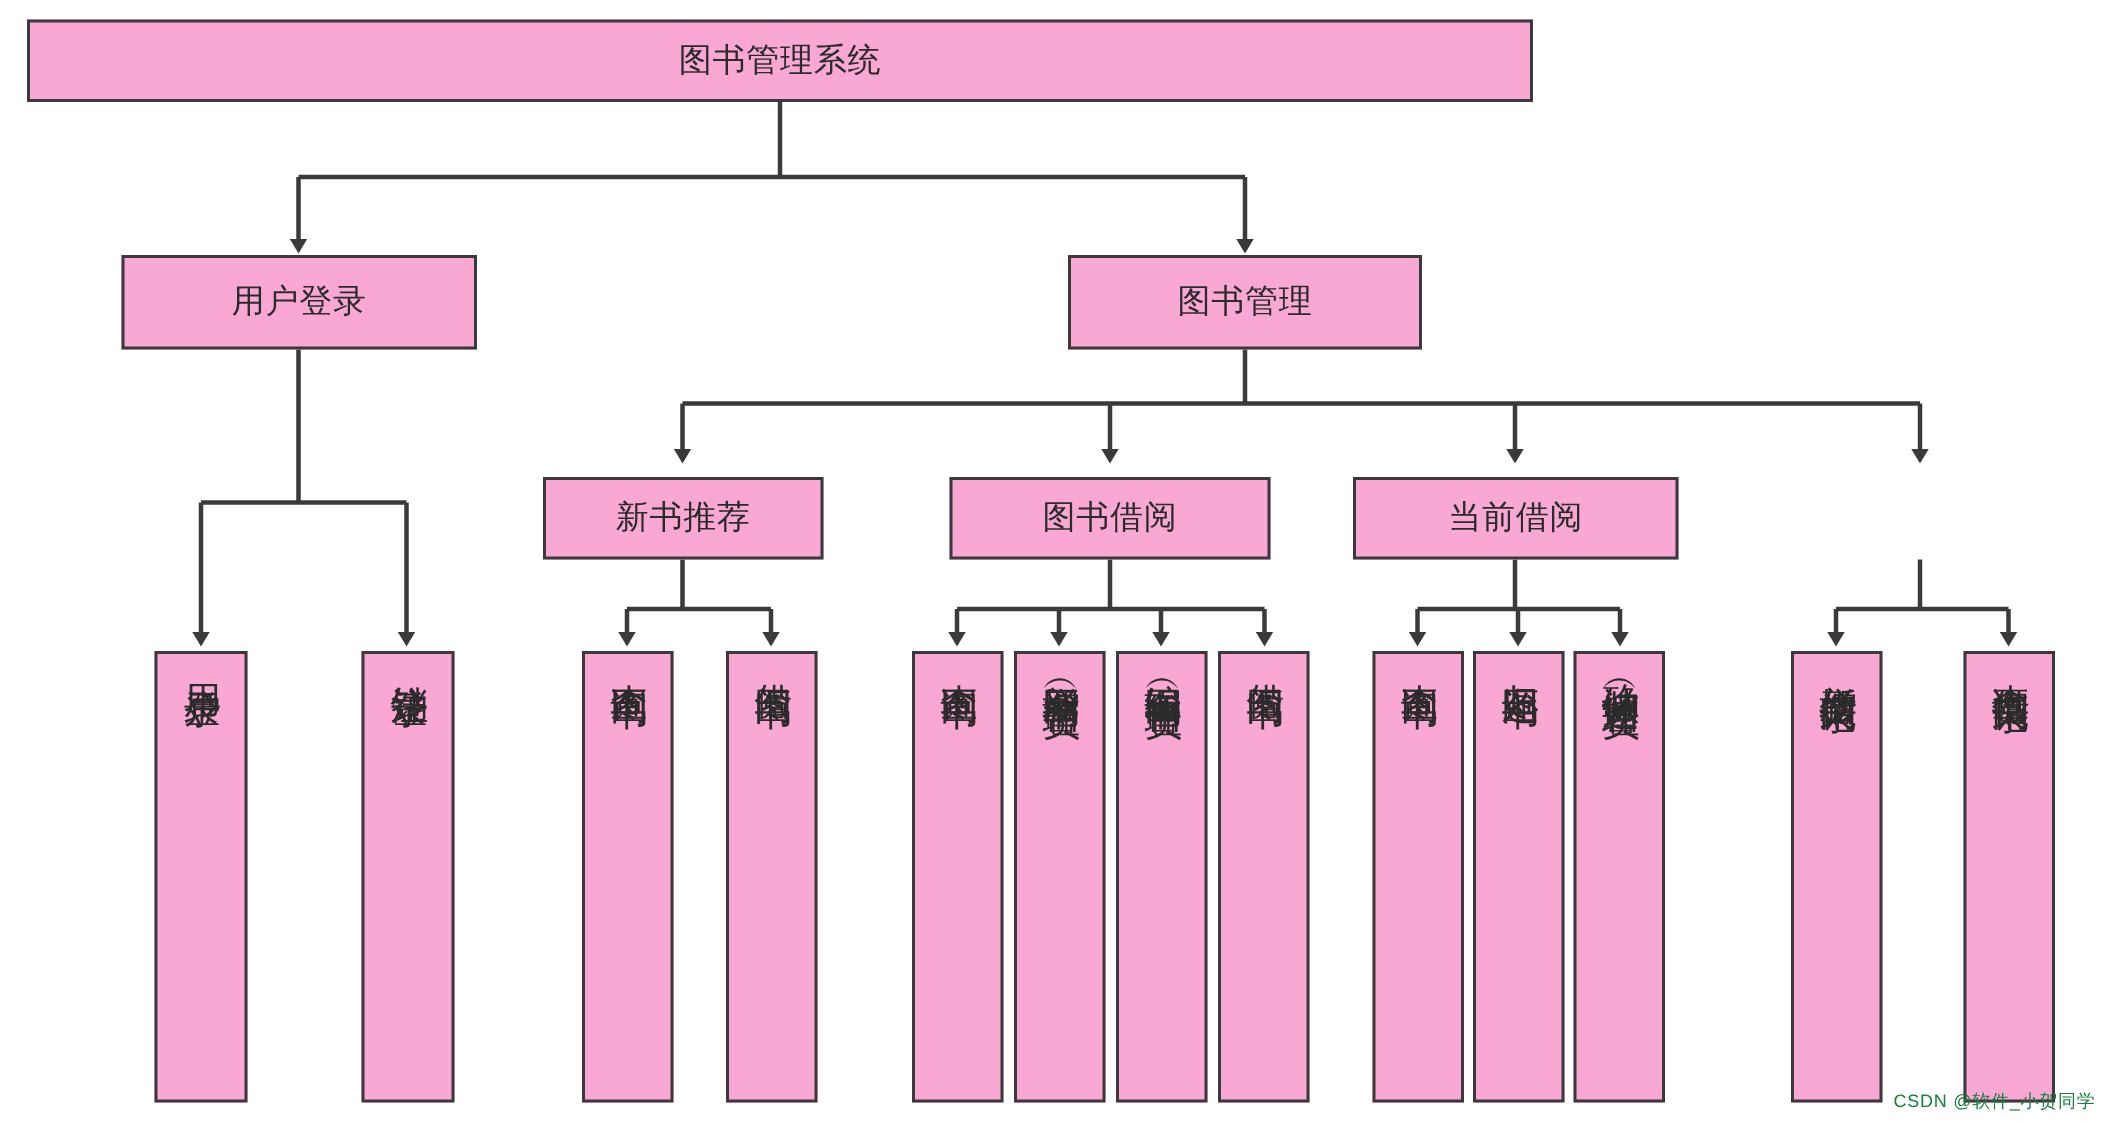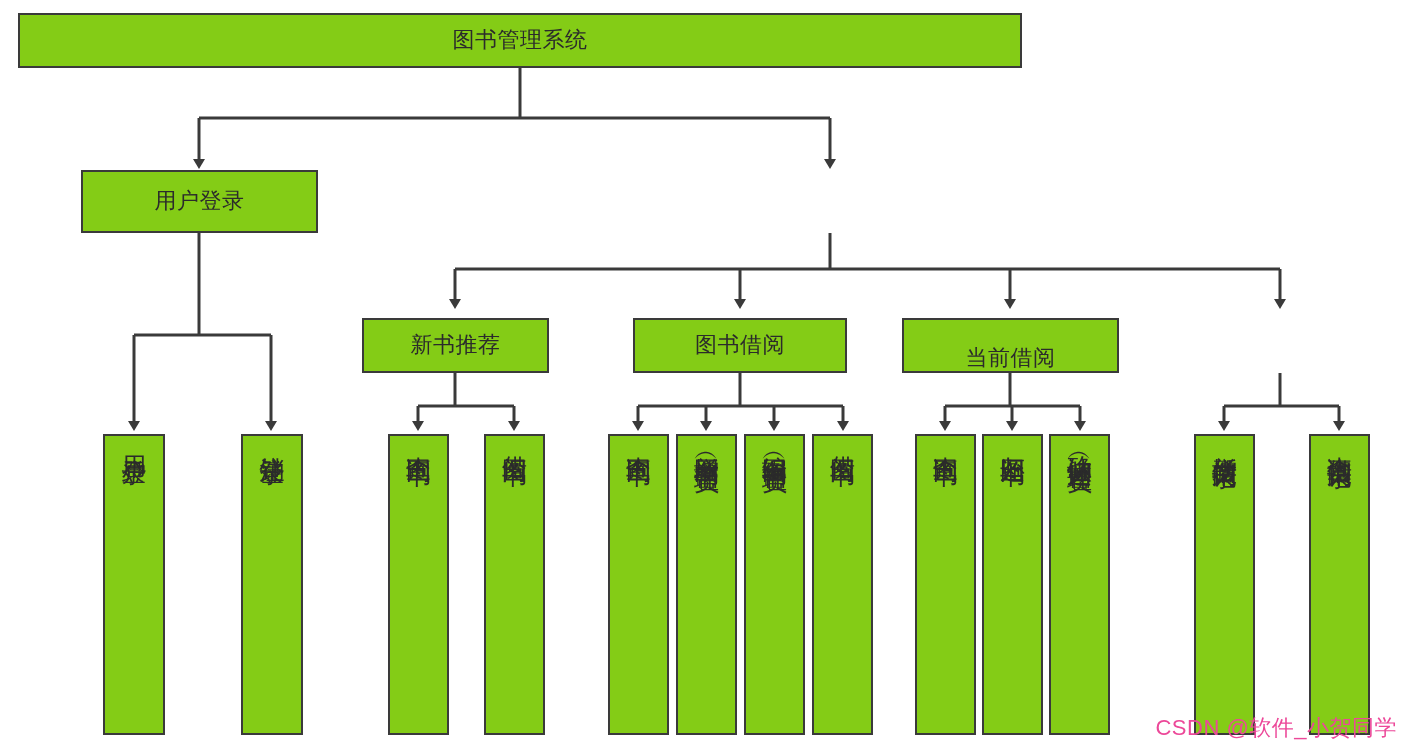--- a/index.html
+++ b/index.html
@@ -21,21 +21,21 @@
     position: absolute;
     left: 0;
     top: 0;
     width: 1405px;
     height: 747px;
     pointer-events: none;
   }
   .node {
     position: absolute;
     box-sizing: border-box;
-    background: #84cc16;
+    background: #f9a8d4;
     border: 2px solid #3a3a3a;
     display: flex;
     align-items: center;
     justify-content: center;
     color: #2b2b2b;
   }
   .node .label {
     display: block;
     text-align: center;
     line-height: 1.12;
@@ -55,22 +55,22 @@
     text-orientation: upright;
     font-size: 25px;
     line-height: 1.0;
     letter-spacing: 2px;
     white-space: nowrap;
   }
   .watermark {
     position: absolute;
     right: 8px;
     bottom: 4px;
-    font-size: 22px;
-    color: #ec4899;
+    font-size: 12px;
+    color: #15803d;
     letter-spacing: 0.5px;
     white-space: nowrap;
     font-family: "Liberation Sans", "DejaVu Sans", sans-serif;
   }
 </style>
 </head>
 <body>
 
 <div id="canvas">
 
@@ -125,28 +125,31 @@
     </g>
   </svg>
 
   <div class="node horiz" style="left:18px; top:13px; width:1004px; height:55px;">
     <span class="label">图书管理系统</span>
   </div>
 
   <div class="node horiz" style="left:81px; top:170px; width:237px; height:63px;">
     <span class="label">用户登录</span>
   </div>
+  <div class="node horiz" style="left:712px; top:170px; width:236px; height:63px;">
+    <span class="label">图书管理</span>
+  </div>
 
   <div class="node horiz" style="left:633px; top:318px; width:214px; height:55px;">
     <span class="label">图书借阅</span>
   </div>
   <div class="node horiz" style="left:362px; top:318px; width:187px; height:55px;">
     <span class="label">新书推荐</span>
   </div>
-  <div class="node horiz" style="left:902px; top:318px; width:217px; height:55px;align-items:flex-end;">
+  <div class="node horiz" style="left:902px; top:318px; width:217px; height:55px;">
     <span class="label">当前借阅</span>
   </div>
 
   <div class="node vert" style="left:103px; top:434px; width:62px; height:301px;">
     <span class="label">用户登录</span>
   </div>
   <div class="node vert" style="left:241px; top:434px; width:62px; height:301px;">
     <span class="label">注销登录</span>
   </div>
 

